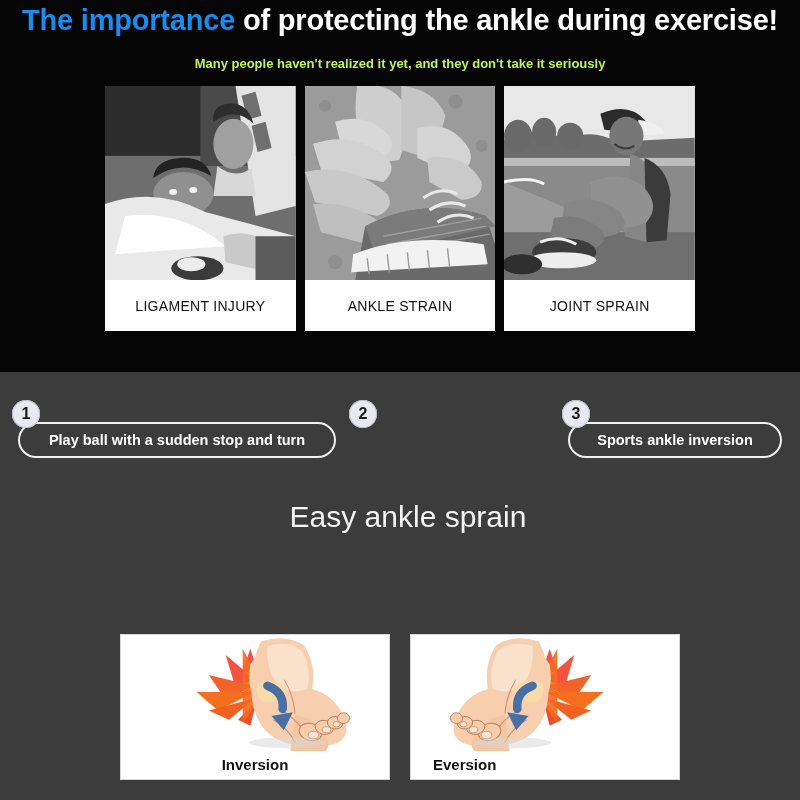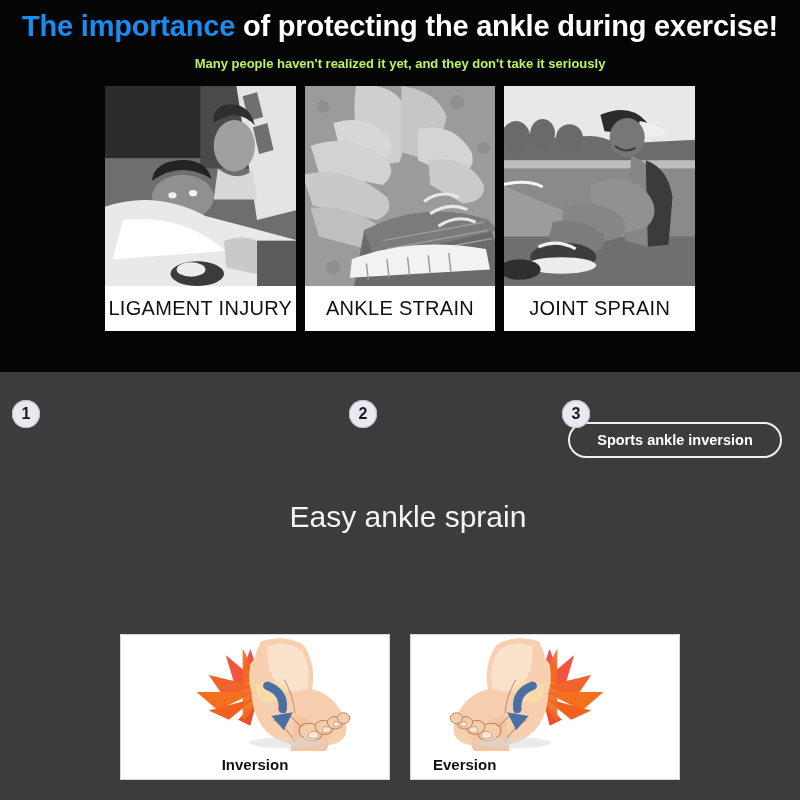--- a/index.html
+++ b/index.html
@@ -9,21 +9,21 @@
     font-family:"Liberation Sans", sans-serif;
   }
   .page{position:relative;width:800px;height:800px;}
 
   
   .hero{
     position:absolute;left:0;top:0;width:800px;height:372px;
     background:#050505;
   }
   .hero-title{
-    position:absolute;left:0;top:10px;width:800px;text-align:center;
+    position:absolute;left:0;top:4px;width:800px;text-align:center;
     font-size:29px;font-weight:bold;color:#ffffff;letter-spacing:-.2px;
     white-space:nowrap;
   }
   .hero-title .accent{color:#1a8cf0;}
   .hero-sub{
     position:absolute;left:0;top:56px;width:800px;text-align:center;
     font-size:13px;font-weight:bold;color:#bef264;
   }
 
   
@@ -34,23 +34,23 @@
   .photo-card{
     flex:1;display:flex;flex-direction:column;
     background:#ffffff;overflow:hidden;
   }
   .photo-img{
     position:relative;flex:1 1 auto;height:194px;overflow:hidden;
     background:#8d8d8d;
     filter:grayscale(100%);
   }
   .photo-cap{
-    height:45px;background:#ffffff;color:#111;
+    height:51px;background:#ffffff;color:#111;
     display:flex;align-items:center;justify-content:center;
-    font-size:20px;letter-spacing:.3px;white-space:nowrap;text-align:right;
+    font-size:14px;letter-spacing:.3px;white-space:nowrap;text-align:right;
   }
 
   
   .body-sec{
     position:absolute;left:0;top:372px;width:800px;height:428px;
     background:#3c3c3c;
   }
 
   
   .pill-row{position:absolute;left:0;top:28px;width:800px;height:72px;}
@@ -219,20 +219,23 @@
         <div class="photo-cap">JOINT SPRAIN</div>
       </div>
 
     </div>
   </div>
 
   <div class="body-sec">
 
     <div class="pill-row">
 
+      <div class="pill p1">
+        <span>Play ball with a sudden stop and turn</span>
+      </div>
       <div class="badge b1">1</div>
 
       <div class="badge b2">2</div>
 
       <div class="pill p3">
         <span>Sports ankle inversion</span>
       </div>
       <div class="badge b3">3</div>
     </div>
 

